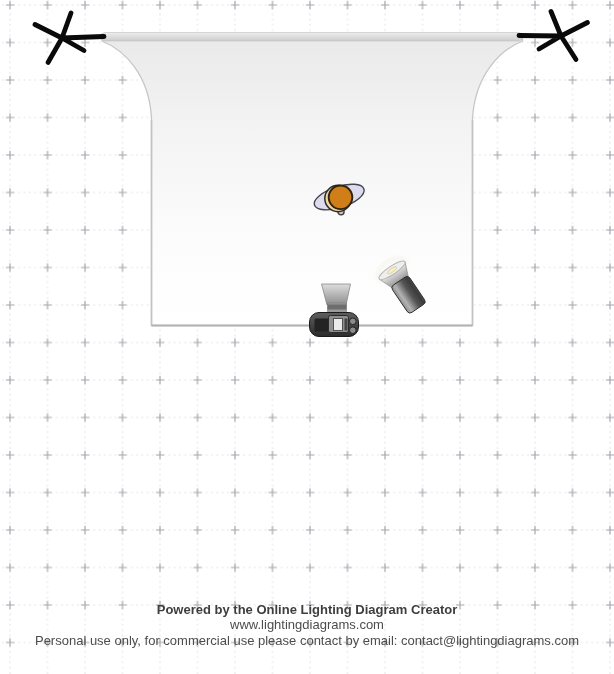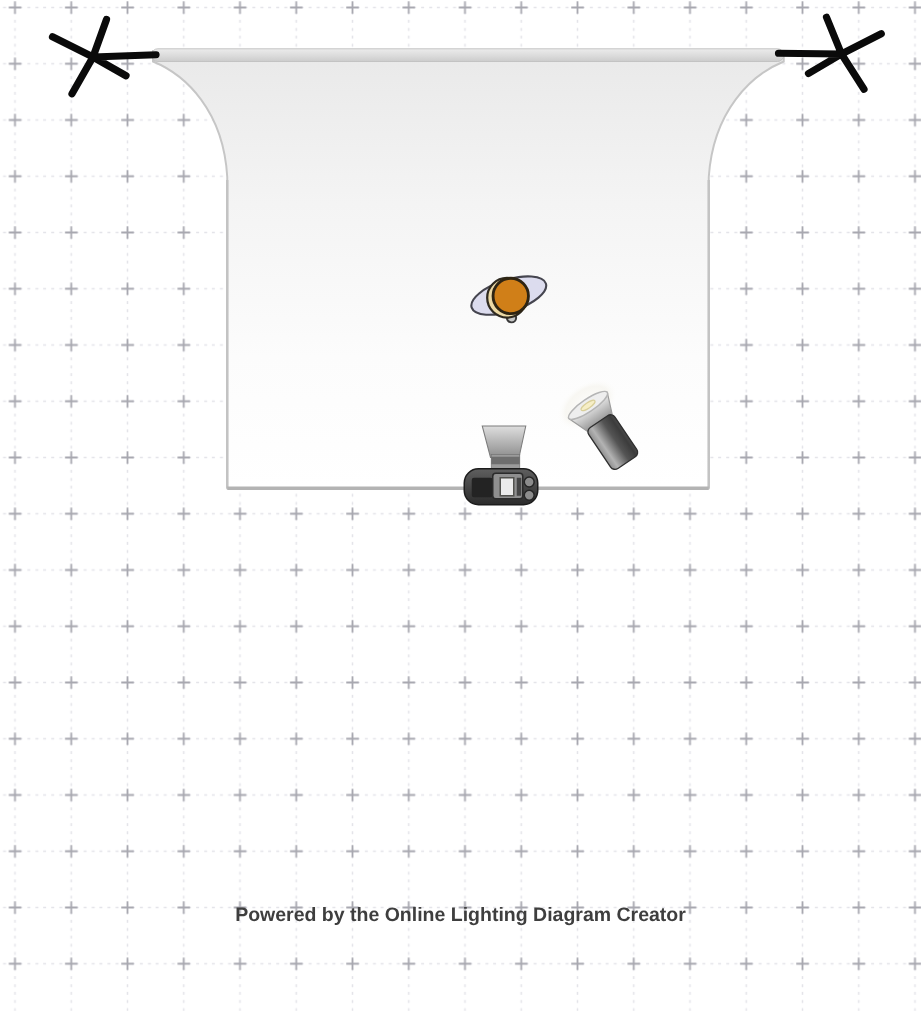--- a/index.html
+++ b/index.html
@@ -109,15 +109,17 @@
       <rect x="328.5" y="315.5" width="20" height="17" rx="2" fill="#8f8f8f" stroke="#2b2b2b" stroke-width="1"></rect>
       <rect x="333.5" y="318.5" width="9" height="12" fill="#ebebeb" stroke="#52524e" stroke-width="1"></rect>
       <rect x="344.5" y="318.5" width="3" height="12" fill="#454545"></rect>
       <circle cx="352.8" cy="321.3" r="3.3" fill="#8c8c8c" stroke="#262626" stroke-width="1"></circle>
       <circle cx="352.8" cy="330.2" r="3.3" fill="#8c8c8c" stroke="#262626" stroke-width="1"></circle>
     </g>
   </svg>
 
   <div class="footer">
     <div class="bold">Powered by the Online Lighting Diagram Creator</div>
+    <div>www.lightingdiagrams.com</div>
+    <div>Personal use only, for commercial use please contact by email: contact@lightingdiagrams.com</div>
   </div>
 
 </div>
 
 </body></html>

